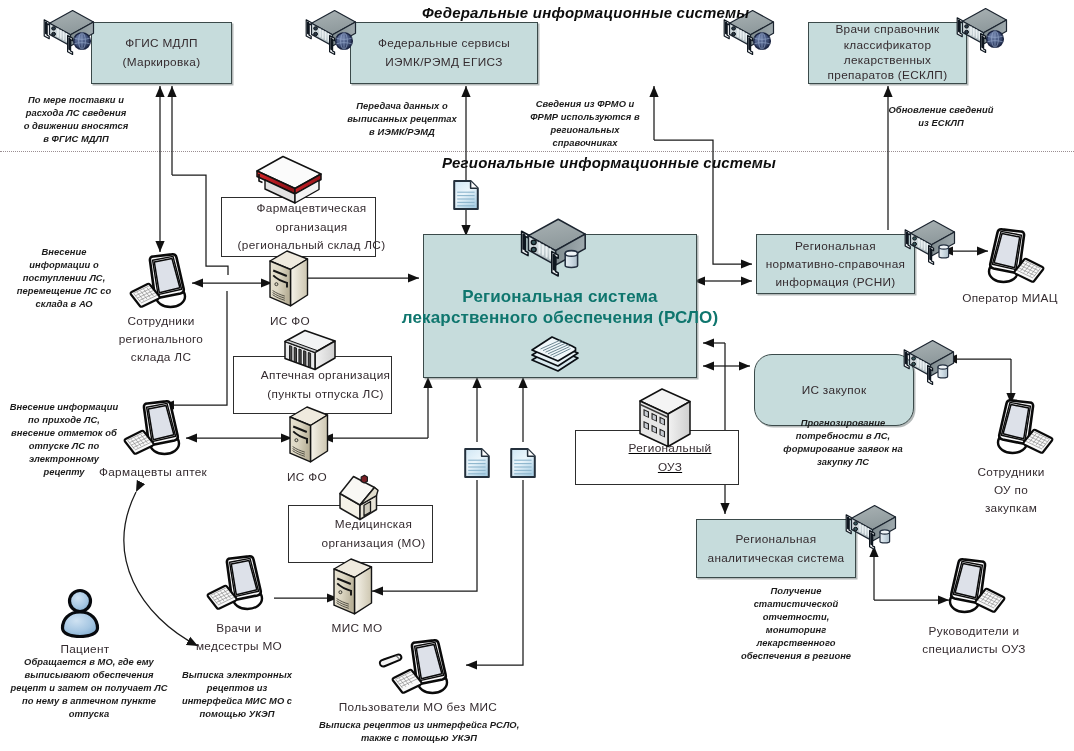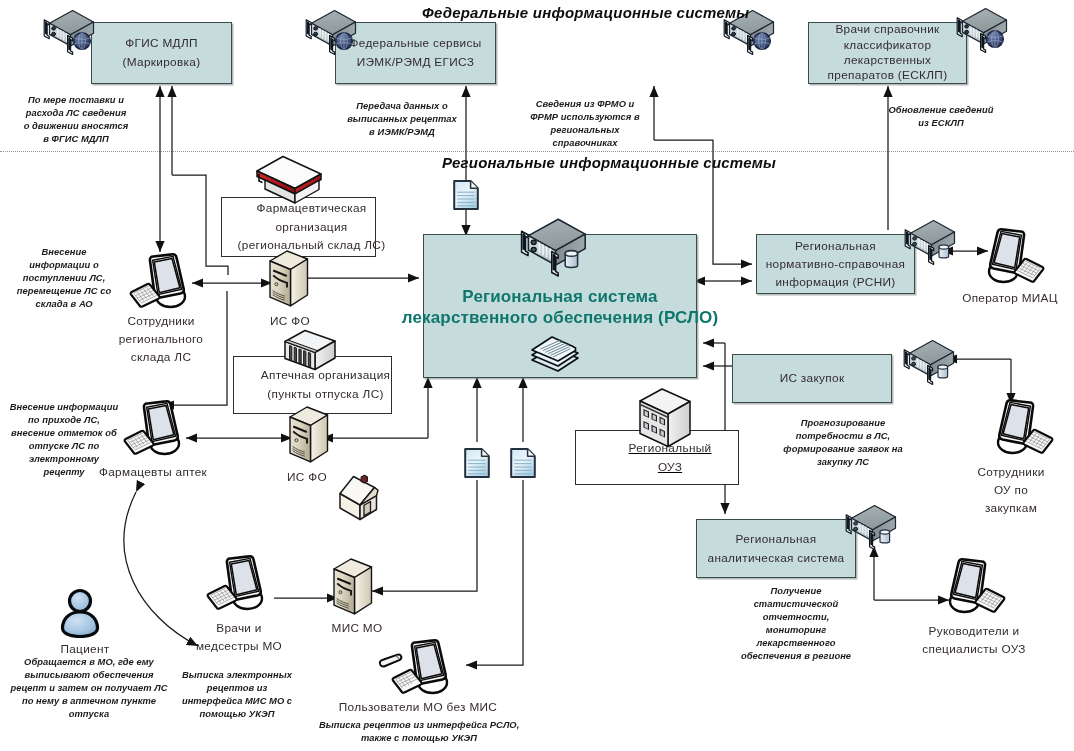--- a/index.html
+++ b/index.html
@@ -398,21 +398,21 @@
 </svg>
 
 <div class="box teal" style="left:91px;top:22px;width:141px;height:62px;">
   <div class="btxt">ФГИС МДЛП
 (Маркировка)</div>
 </div>
 <svg class="ic" style="position:absolute;left:36px;top:8px;width:62px;height:48px;">
       <use href="#sym-server-globe"></use>
     </svg>
 
-<div class="box teal" style="left:335px;top:22px;width:161px;height:62px;">
+<div class="box teal" style="left:350px;top:22px;width:188px;height:62px;">
   <div class="btxt">Федеральные сервисы
 ИЭМК/РЭМД ЕГИСЗ</div>
 </div>
 <svg class="ic" style="position:absolute;left:298px;top:8px;width:62px;height:48px;">
       <use href="#sym-server-globe"></use>
     </svg>
 
 <svg class="ic" style="position:absolute;left:716px;top:8px;width:62px;height:48px;">
       <use href="#sym-server-globe"></use>
     </svg>
@@ -440,21 +440,21 @@
 
 <div class="box teal" style="left:756px;top:234px;width:159px;height:60px;">
   <div class="btxt" style="line-height:18px;">Региональная
 нормативно-справочная
 информация (РСНИ)</div>
 </div>
 <svg class="ic" style="position:absolute;left:897px;top:218px;width:62px;height:48px;">
       <use href="#sym-server-db"></use>
     </svg>
 
-<div class="box teal" style="left:732px;top:354px;width:160px;height:49px;">
+<div class="box teal" style="left:754px;top:354px;width:160px;height:72px;border-radius:18px;">
   <div class="btxt">ИС закупок</div>
 </div>
 <svg class="ic" style="position:absolute;left:896px;top:338px;width:62px;height:48px;">
       <use href="#sym-server-db"></use>
     </svg>
 
 <div class="box teal" style="left:696px;top:519px;width:160px;height:59px;">
   <div class="btxt">Региональная
 аналитическая система</div>
 </div>
@@ -472,20 +472,24 @@
     </svg>
 
 <div class="box plain" style="left:233px;top:356px;width:159px;height:58px;">
   <div class="btxt">Аптечная организация
 (пункты отпуска ЛС)</div>
 </div>
 <svg class="ic" style="position:absolute;left:281px;top:328px;width:58px;height:44px;">
       <use href="#sym-pharmacy"></use>
     </svg>
 
+<div class="box plain" style="left:288px;top:505px;width:145px;height:58px;">
+  <div class="btxt">Медицинская
+организация (МО)</div>
+</div>
 <svg class="ic" style="position:absolute;left:329px;top:474px;width:58px;height:48px;">
       <use href="#sym-house"></use>
     </svg>
 
 <div class="box plain" style="left:575px;top:430px;width:164px;height:55px;text-decoration:underline;">
   <div class="btxt">Региональный
 ОУЗ</div>
 </div>
 <svg class="ic" style="position:absolute;left:636px;top:387px;width:58px;height:62px;">
       <use href="#sym-office"></use>

